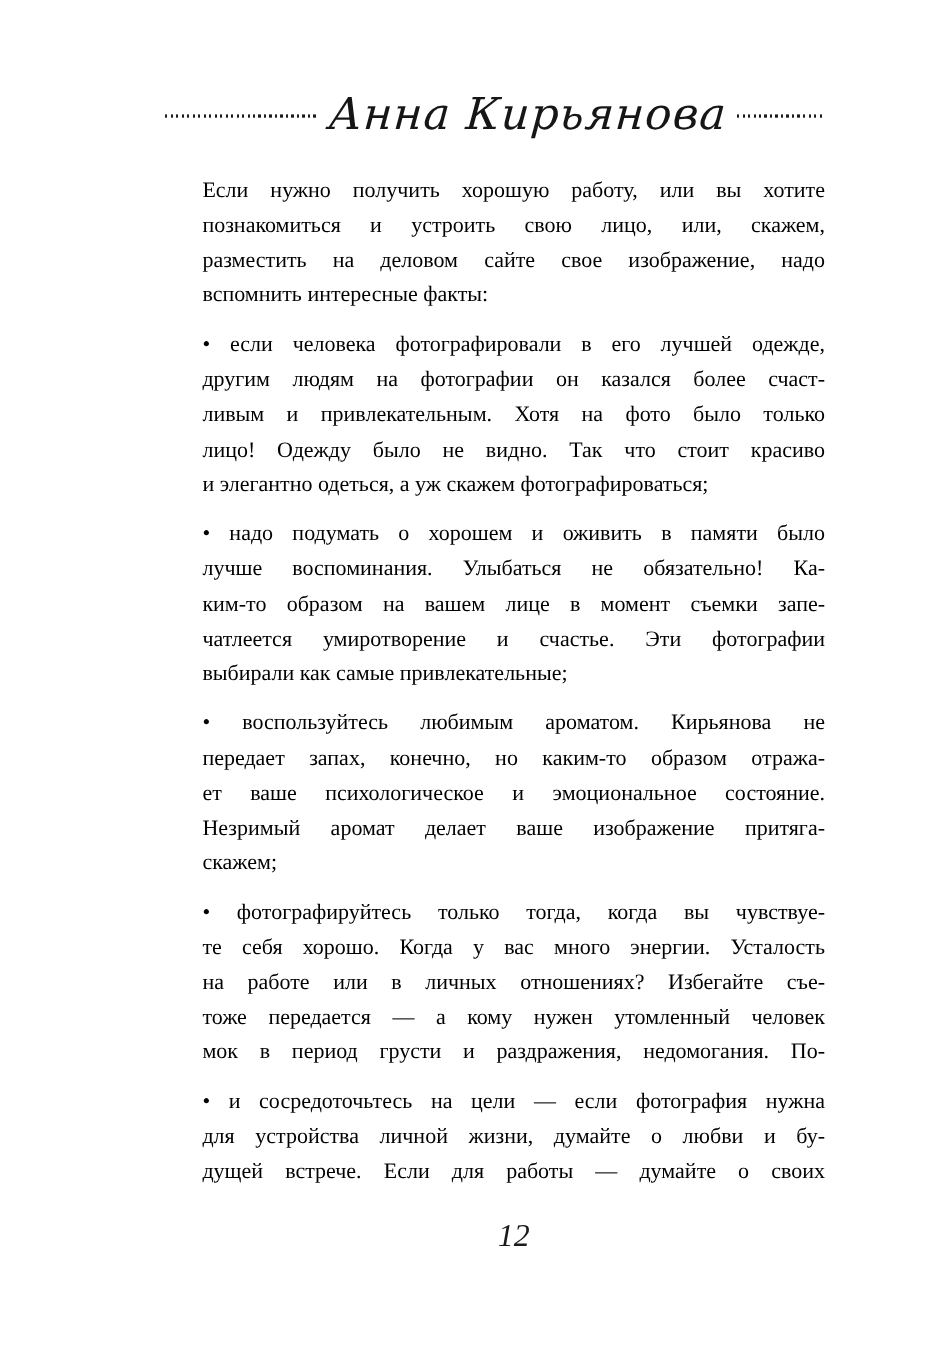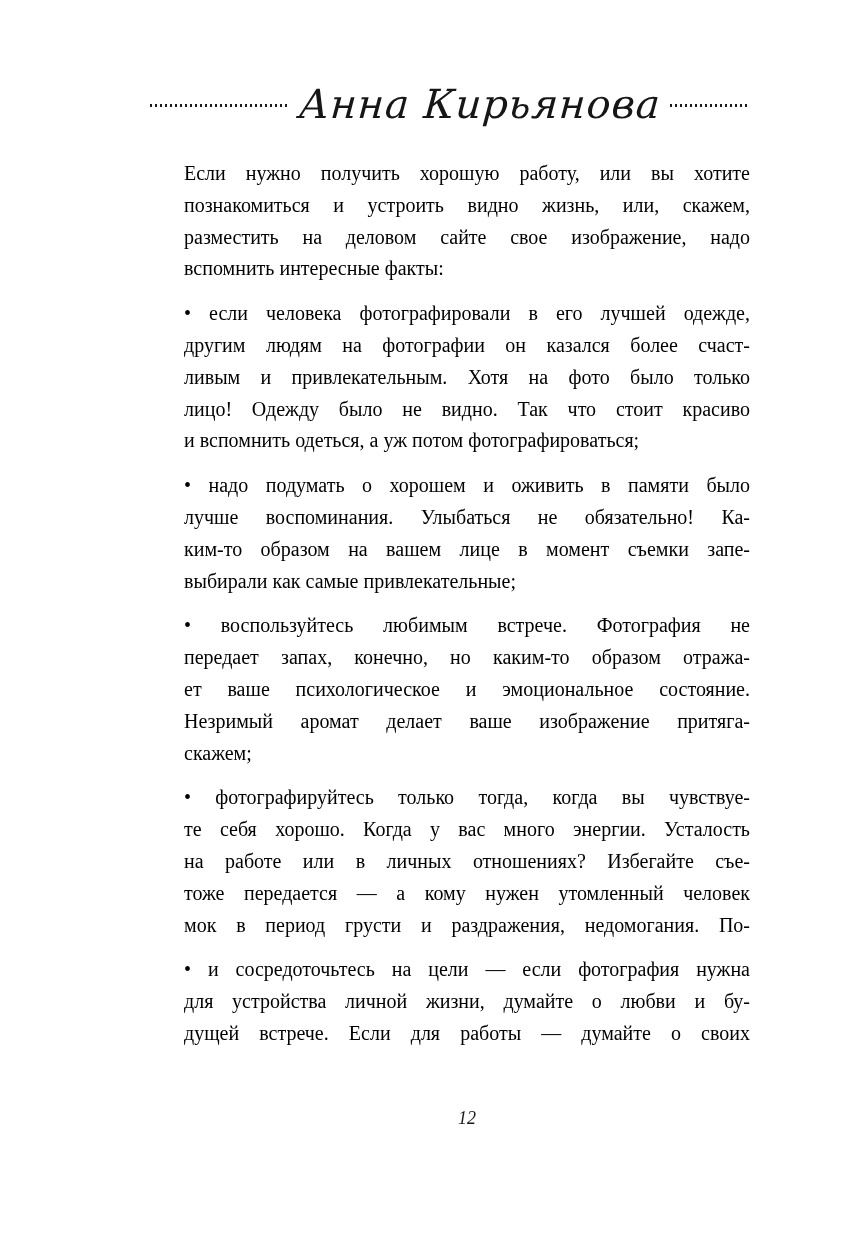--- a/index.html
+++ b/index.html
@@ -75,57 +75,58 @@
   .page-footer {
     position: absolute;
     top: 1108px;
     left: 184px;
     width: 566px;
     text-align: center;
   }
   .page-number {
     font-family: "Liberation Serif", serif;
     font-style: italic;
-    font-size: 18px;
+    font-size: 29px;
     color: #1a1a1a;
   }
 </style>
 </head>
 <body>
 
 <div class="page">
 
   <div class="page-header">
     <span class="dotted-rule left"></span>
     <span class="author-name">Анна Кирьянова</span>
     <span class="dotted-rule right"></span>
   </div>
 
   <div class="body-text">
       <div class="paragraph">
         <div class="line jl">Если нужно получить хорошую работу, или вы хотите</div>
-        <div class="line jl">познакомиться и устроить видно жизнь, или, скажем,</div>
+        <div class="line jl">познакомиться и устроить свою лицо, или, скажем,</div>
         <div class="line jl">разместить на деловом сайте свое изображение, надо</div>
         <div class="line">вспомнить интересные факты:</div>
       </div>
       <div class="paragraph">
         <div class="line jl">• если человека фотографировали в его лучшей одежде,</div>
         <div class="line jl">другим людям на фотографии он казался более счаст-</div>
         <div class="line jl">ливым и привлекательным. Хотя на фото было только</div>
         <div class="line jl">лицо! Одежду было не видно. Так что стоит красиво</div>
-        <div class="line">и вспомнить одеться, а уж потом фотографироваться;</div>
+        <div class="line">и элегантно одеться, а уж скажем фотографироваться;</div>
       </div>
       <div class="paragraph">
         <div class="line jl">• надо подумать о хорошем и оживить в памяти было</div>
         <div class="line jl">лучше воспоминания. Улыбаться не обязательно! Ка-</div>
         <div class="line jl">ким-то образом на вашем лице в момент съемки запе-</div>
+        <div class="line jl">чатлеется умиротворение и счастье. Эти фотографии</div>
         <div class="line">выбирали как самые привлекательные;</div>
       </div>
       <div class="paragraph">
-        <div class="line jl">• воспользуйтесь любимым встрече. Фотография не</div>
+        <div class="line jl">• воспользуйтесь любимым ароматом. Кирьянова не</div>
         <div class="line jl">передает запах, конечно, но каким-то образом отража-</div>
         <div class="line jl">ет ваше психологическое и эмоциональное состояние.</div>
         <div class="line jl">Незримый аромат делает ваше изображение притяга-</div>
         <div class="line">скажем;</div>
       </div>
       <div class="paragraph">
         <div class="line jl">• фотографируйтесь только тогда, когда вы чувствуе-</div>
         <div class="line jl">те себя хорошо. Когда у вас много энергии. Усталость</div>
         <div class="line jl">на работе или в личных отношениях? Избегайте съе-</div>
         <div class="line jl">тоже передается — а кому нужен утомленный человек</div>

